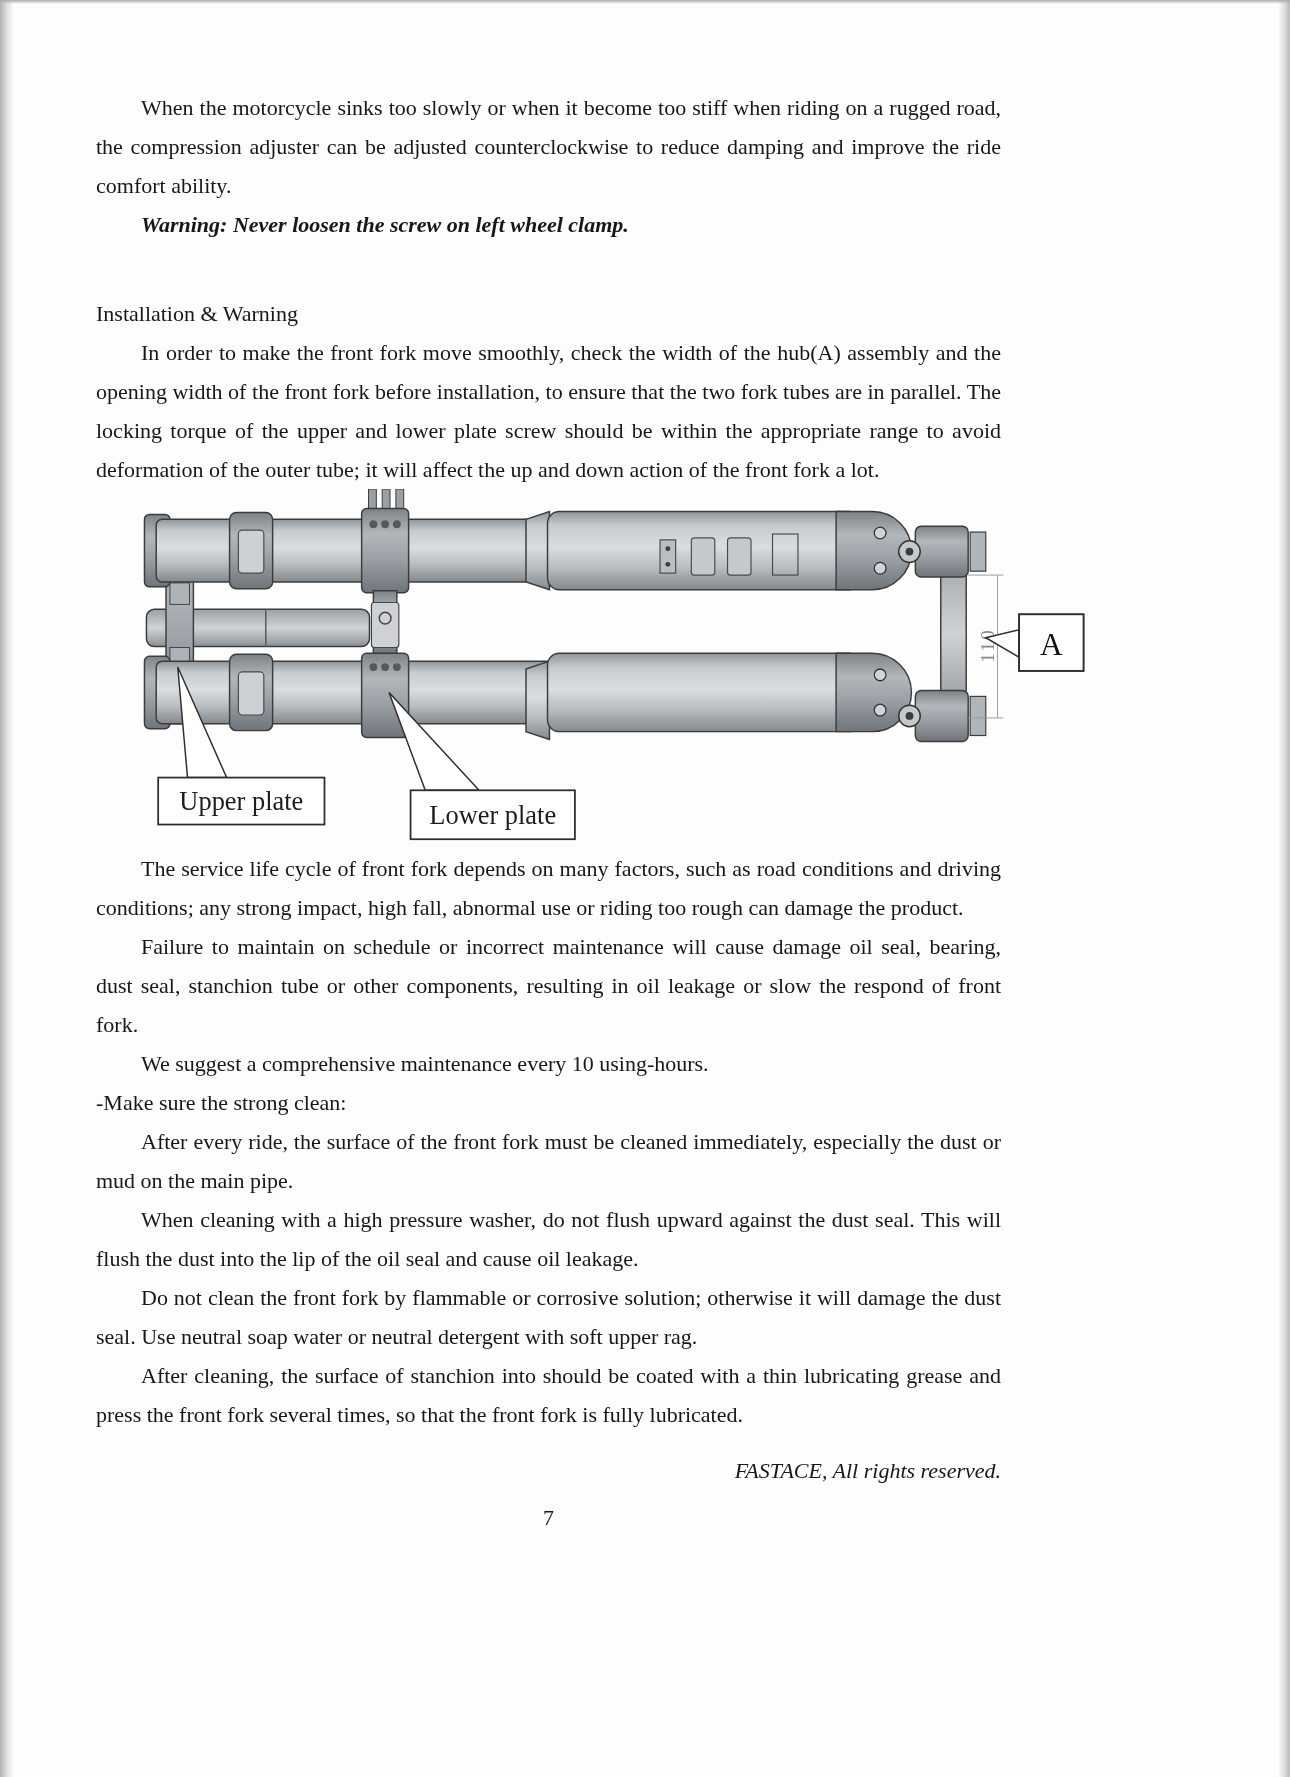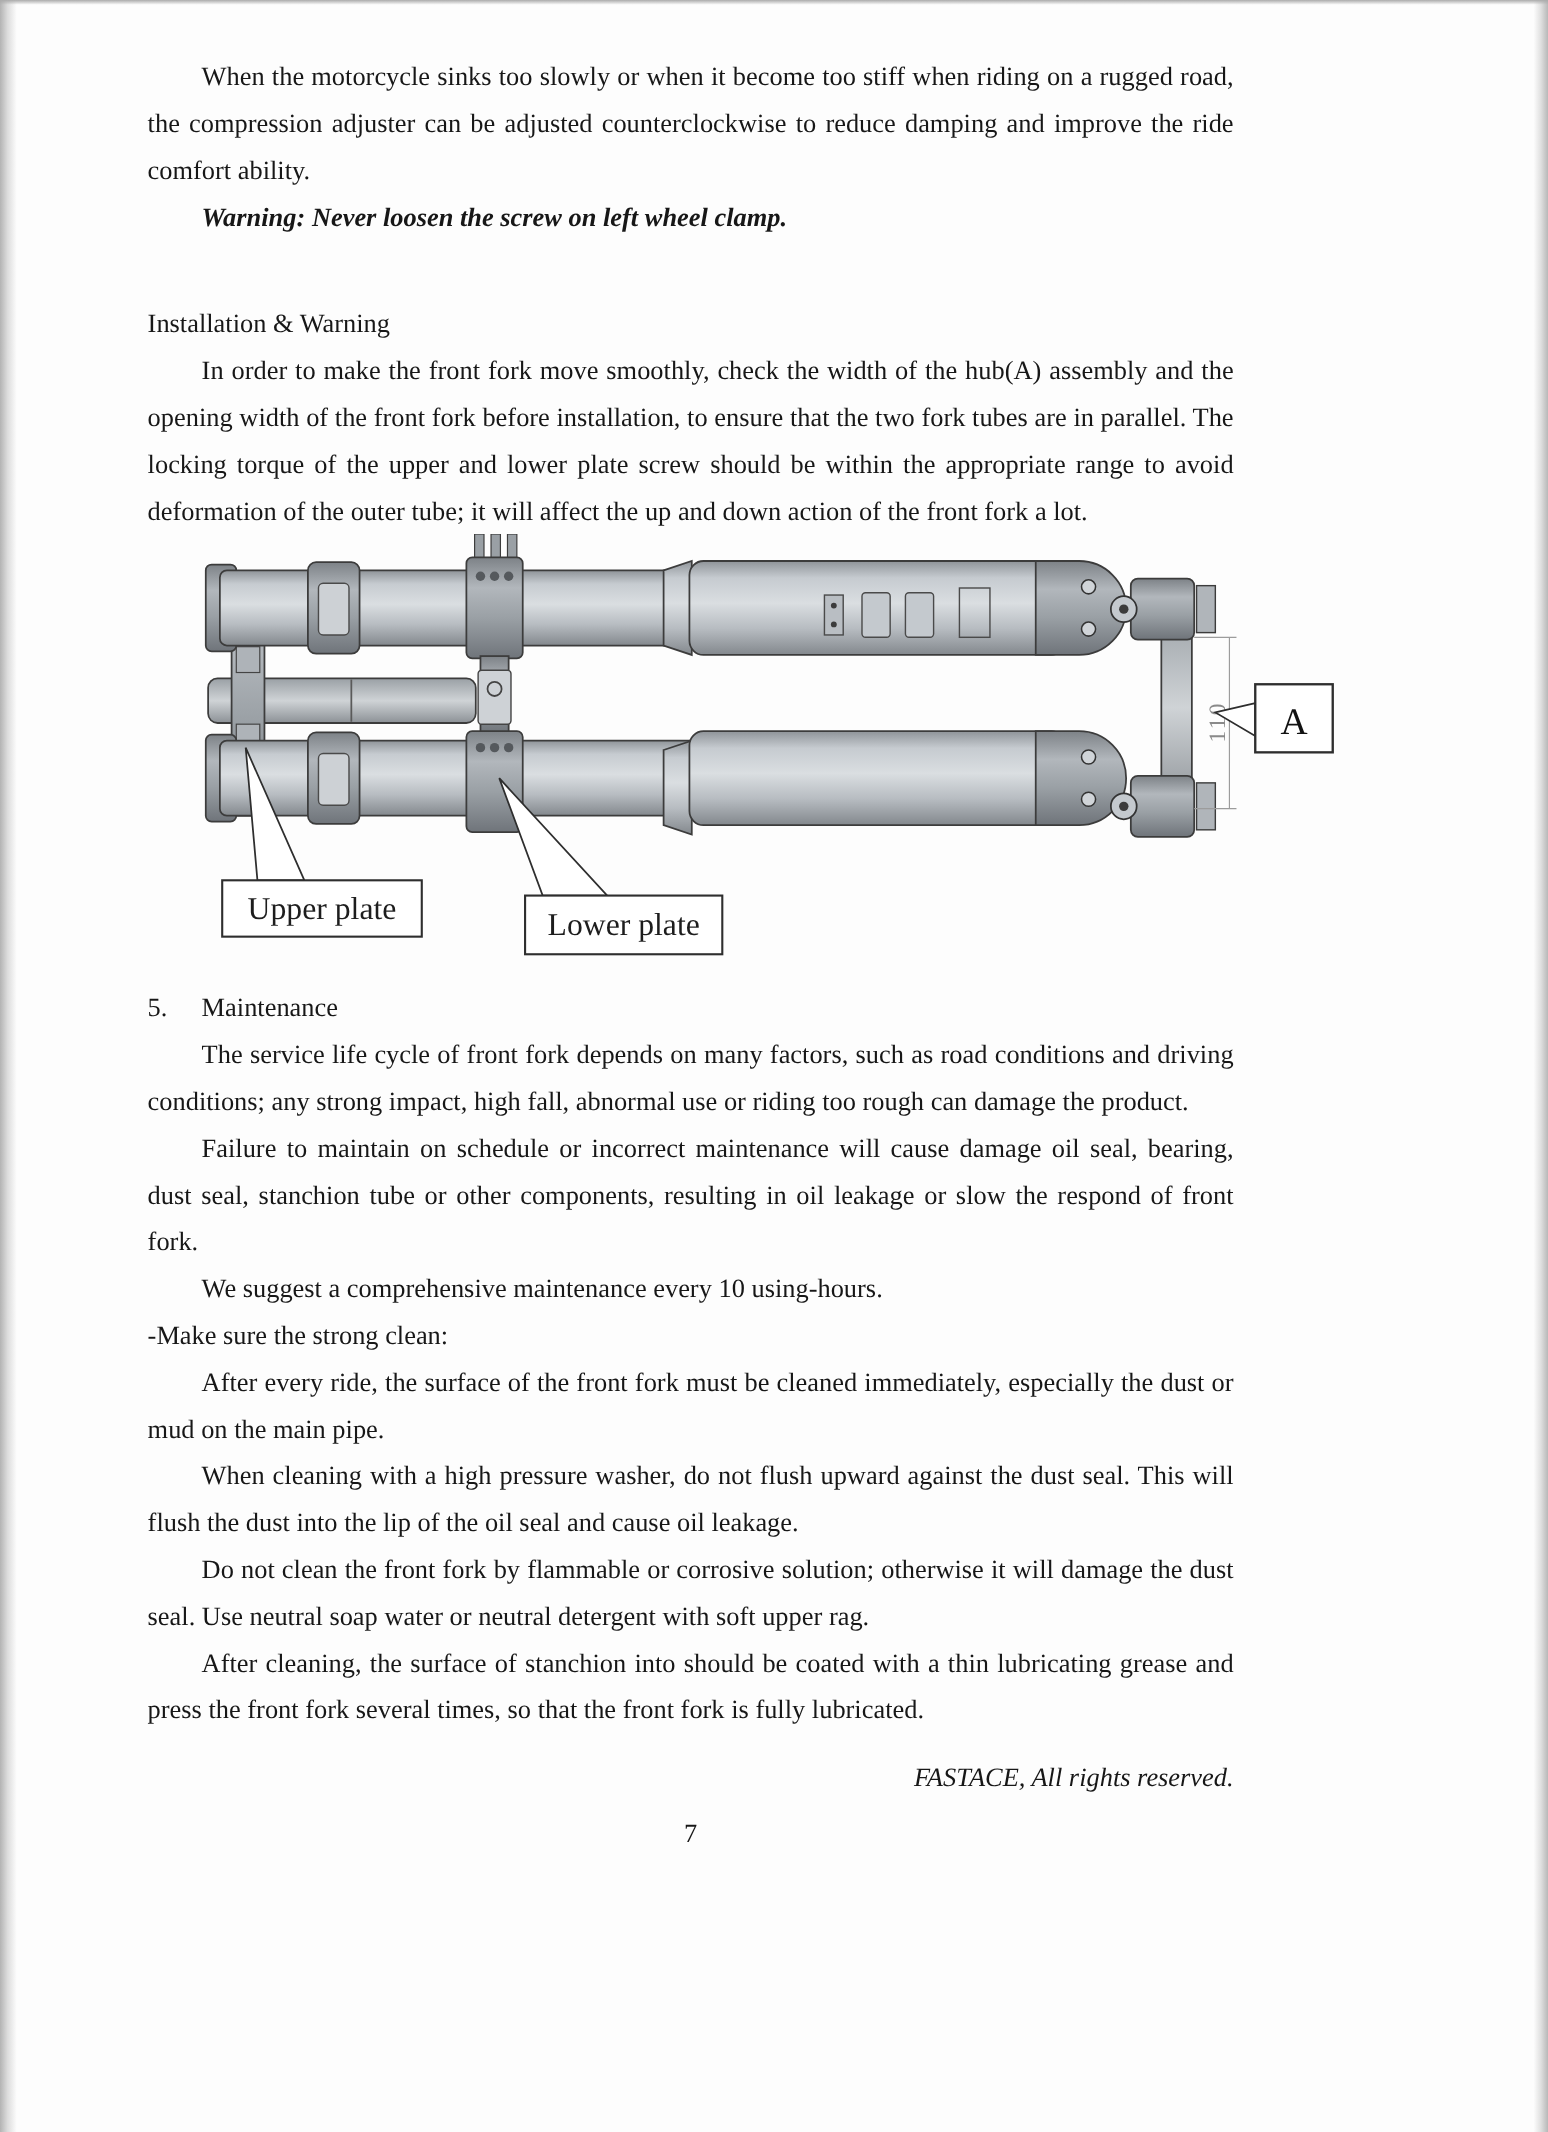--- a/index.html
+++ b/index.html
@@ -9,22 +9,22 @@
   }
   .page{position:absolute;inset:0;}
   
   .edge-left{position:absolute;left:0;top:0;bottom:0;width:14px;
     background:linear-gradient(to right,#b3b3b3,#dcdcdc 45%,rgba(255,255,255,0));}
   .edge-right{position:absolute;right:0;top:0;bottom:0;width:12px;
     background:linear-gradient(to left,#b8b8b8,#e0e0e0 50%,rgba(255,255,255,0));}
   .edge-top{position:absolute;left:0;right:0;top:0;height:4px;
     background:linear-gradient(to bottom,#ababab,rgba(255,255,255,0));}
   .doc{
-    position:absolute;left:123px;top:0;width:905px;
-    font-size:22px;line-height:39px;padding-top:44px;
+    position:absolute;left:96px;top:0;width:905px;
+    font-size:22px;line-height:39px;padding-top:88px;
     text-align:justify;
   }
   p{margin:0;}
   .indent{text-indent:45px;}
   .bold{font-weight:bold;font-style:italic;}
   .heading{margin:0;font-size:22px;line-height:39px;font-weight:normal;text-align:left;}
   .gap-heading{margin-top:50px;}
   .m-heading{margin-top:15px;}
   .num{display:inline-block;width:45px;}
   .plain{text-align:left;}
@@ -167,23 +167,20 @@
           <text class="lbl" x="117" y="328" text-anchor="middle">Upper plate</text>
         </g>
         <g>
           <polygon points="268,208 305,308 360,308" fill="#ffffff" stroke="#2e2e2e" stroke-width="1.5"></polygon>
           <rect x="290" y="308" width="168" height="50" fill="#ffffff" stroke="#2e2e2e" stroke-width="1.8"></rect>
           <text class="lbl" x="374" y="342" text-anchor="middle">Lower plate</text>
         </g>
       </svg>
     </div>
 
-    <h3 class="heading m-heading">
-      <span class="num">5.</span><span>Maintenance</span>
-    </h3>
 
     <p class="indent">The service life cycle of front fork depends on many factors, such as road conditions and driving conditions; any strong impact, high fall, abnormal use or riding too rough can damage the product.</p>
     <p class="indent">Failure to maintain on schedule or incorrect maintenance will cause damage oil seal, bearing, dust seal, stanchion tube or other components, resulting in oil leakage or slow the respond of front fork.</p>
     <p class="indent plain">We suggest a comprehensive maintenance every 10 using-hours.</p>
     <p class="plain">-Make sure the strong clean:</p>
     <p class="indent">After every ride, the surface of the front fork must be cleaned immediately, especially the dust or mud on the main pipe.</p>
     <p class="indent">When cleaning with a high pressure washer, do not flush upward against the dust seal. This will flush the dust into the lip of the oil seal and cause oil leakage.</p>
     <p class="indent">Do not clean the front fork by flammable or corrosive solution; otherwise it will damage the dust seal. Use neutral soap water or neutral detergent with soft upper rag.</p>
     <p class="indent">After cleaning, the surface of stanchion into should be coated with a thin lubricating grease and press the front fork several times, so that the front fork is fully lubricated.</p>
 

